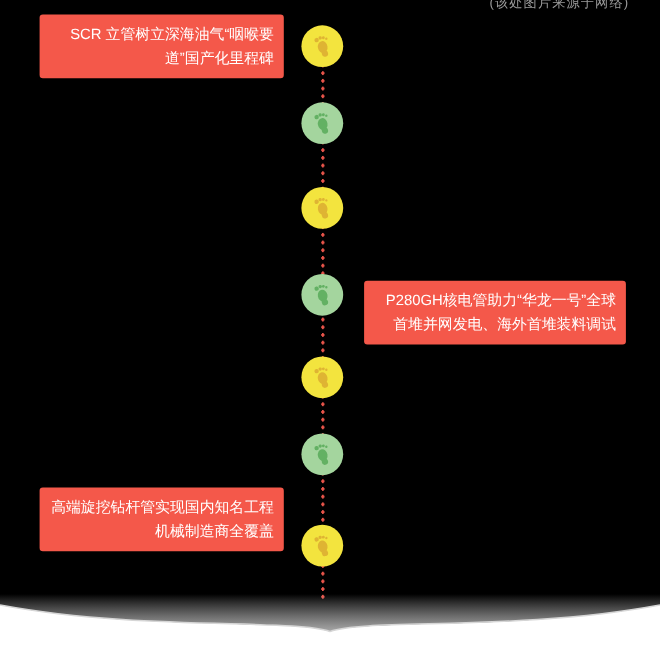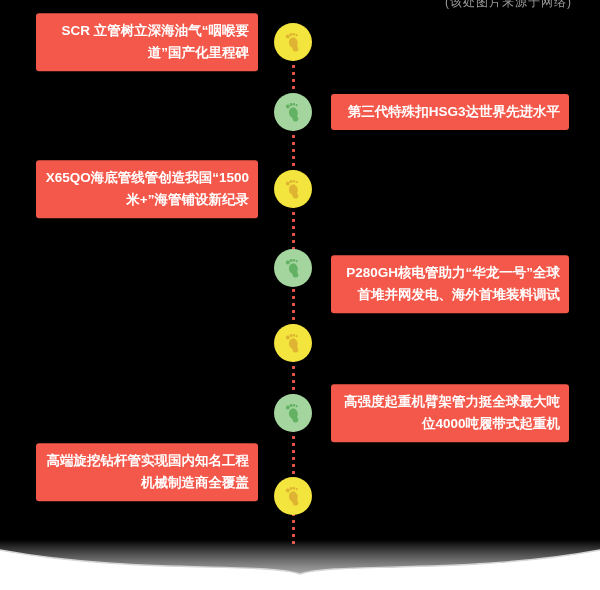--- a/index.html
+++ b/index.html
@@ -34,21 +34,21 @@
     background-image: radial-gradient(circle, #e8544a 1.4px, transparent 1.6px);
     background-size: 3px 7px;
     background-repeat: repeat-y;
   }
 
   .box {
     position: absolute;
     transform: translateY(-50%);
     background: #f4584a;
     color: #ffffff;
-    font-weight: bold;
+    font-weight: normal;
     font-size: 13.5px;
     line-height: 1.62;
     padding: 7px 9px;
     border-radius: 3px;
   }
   .box.left  { left: 36px;  width: 222px; }
   .box.right { left: 331px; width: 238px; }
 
   .marker {
     position: absolute;
@@ -99,48 +99,45 @@
 
   <div class="vline"></div>
 
   <div class="box left" style="top:42px">SCR 立管树立深海油气“咽喉要道”国产化里程碑</div>
   <div class="marker yellow" style="top:42px">
     <svg class="foot" viewBox="0 0 24 24">
         <use href="#footprint"></use>
       </svg>
   </div>
 
-  <div class="box right" style="top:112px">第三代特殊扣HSG3达世界先进水平</div>
   <div class="marker green" style="top:112px">
     <svg class="foot" viewBox="0 0 24 24">
         <use href="#footprint"></use>
       </svg>
   </div>
 
-  <div class="box left" style="top:189px">X65QO海底管线管创造我国“1500米+”海管铺设新纪录</div>
   <div class="marker yellow" style="top:189px">
     <svg class="foot" viewBox="0 0 24 24">
         <use href="#footprint"></use>
       </svg>
   </div>
 
   <div class="box right" style="top:284px">P280GH核电管助力“华龙一号”全球首堆并网发电、海外首堆装料调试</div>
   <div class="marker green" style="top:268px">
     <svg class="foot" viewBox="0 0 24 24">
         <use href="#footprint"></use>
       </svg>
   </div>
 
   <div class="marker yellow" style="top:343px">
     <svg class="foot" viewBox="0 0 24 24">
         <use href="#footprint"></use>
       </svg>
   </div>
 
-  <div class="box right" style="top:413px">高强度起重机臂架管力挺全球最大吨位4000吨履带式起重机</div>
   <div class="marker green" style="top:413px">
     <svg class="foot" viewBox="0 0 24 24">
         <use href="#footprint"></use>
       </svg>
   </div>
 
   <div class="box left" style="top:472px">高端旋挖钻杆管实现国内知名工程机械制造商全覆盖</div>
   <div class="marker yellow" style="top:496px">
     <svg class="foot" viewBox="0 0 24 24">
         <use href="#footprint"></use>

